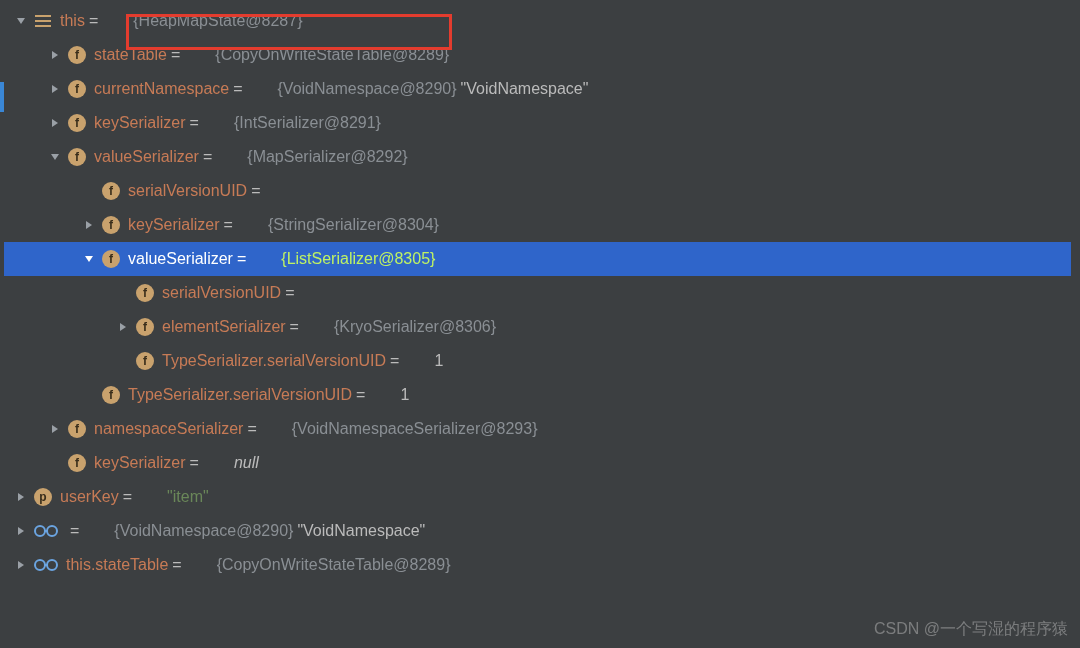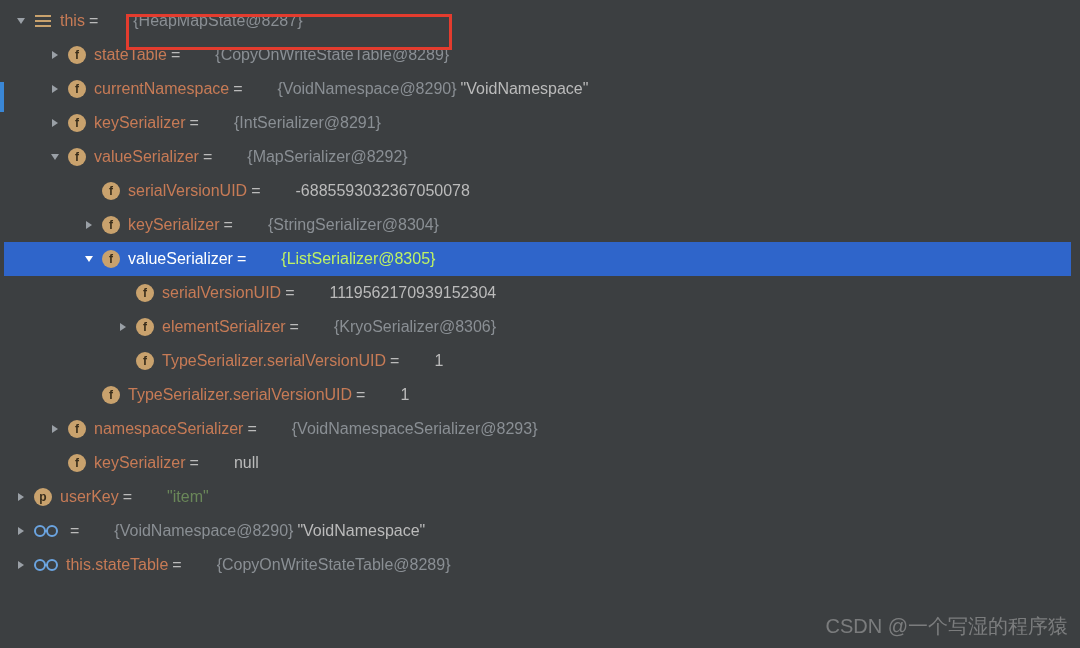--- a/index.html
+++ b/index.html
@@ -90,21 +90,21 @@
     top: 82px;
     width: 4px;
     height: 30px;
     background: #3a87d6;
   }
   .watermark {
     position: absolute;
     right: 12px;
     bottom: 8px;
     color: rgba(200,200,200,0.45);
-    font-size: 20px;
+    font-size: 16px;
   }
 </style>
 </head>
 <body>
 
 <div class="edge"></div>
 <div class="blue-edge"></div>
 
 <div class="tree" id="tree">
     <div class="row">
@@ -173,21 +173,20 @@
       <span class="name">valueSerializer</span>
       <span class="eq"> = </span>
       <span class="value">{MapSerializer@8292}</span>
     </div>
     <div class="row">
       <span class="indent" style="width: 74px;"></span>
       <span class="arrow none"></span>
       <span class="icon field">f</span>
       <span class="name">serialVersionUID</span>
       <span class="eq"> = </span>
-      <span class="value" style="color: rgb(187, 187, 187);">-6885593032367050078</span>
     </div>
     <div class="row">
       <span class="indent" style="width: 74px;"></span>
       <span class="arrow ">
         <svg viewBox="0 0 10 10">
           <path d="M2 1 L8 5 L2 9 Z" fill="#9aa0a6"></path>
         </svg>
       </span>
       <span class="icon field">f</span>
       <span class="name">keySerializer</span>
@@ -205,21 +204,20 @@
       <span class="name">valueSerializer</span>
       <span class="eq"> = </span>
       <span class="value">{ListSerializer@8305}</span>
     </div>
     <div class="row">
       <span class="indent" style="width: 108px;"></span>
       <span class="arrow none"></span>
       <span class="icon field">f</span>
       <span class="name">serialVersionUID</span>
       <span class="eq"> = </span>
-      <span class="value" style="color: rgb(187, 187, 187);">1119562170939152304</span>
     </div>
     <div class="row">
       <span class="indent" style="width: 108px;"></span>
       <span class="arrow ">
         <svg viewBox="0 0 10 10">
           <path d="M2 1 L8 5 L2 9 Z" fill="#9aa0a6"></path>
         </svg>
       </span>
       <span class="icon field">f</span>
       <span class="name">elementSerializer</span>
@@ -253,21 +251,21 @@
       <span class="name">namespaceSerializer</span>
       <span class="eq"> = </span>
       <span class="value">{VoidNamespaceSerializer@8293}</span>
     </div>
     <div class="row">
       <span class="indent" style="width: 40px;"></span>
       <span class="arrow none"></span>
       <span class="icon field">f</span>
       <span class="name">keySerializer</span>
       <span class="eq"> = </span>
-      <span class="value" style="color: rgb(187, 187, 187);">null</span>
+      <span class="value" style="color: rgb(187, 187, 187); font-style: italic;">null</span>
     </div>
     <div class="row">
       <span class="indent" style="width: 6px;"></span>
       <span class="arrow ">
         <svg viewBox="0 0 10 10">
           <path d="M2 1 L8 5 L2 9 Z" fill="#9aa0a6"></path>
         </svg>
       </span>
       <span class="icon param">p</span>
       <span class="name">userKey</span>

